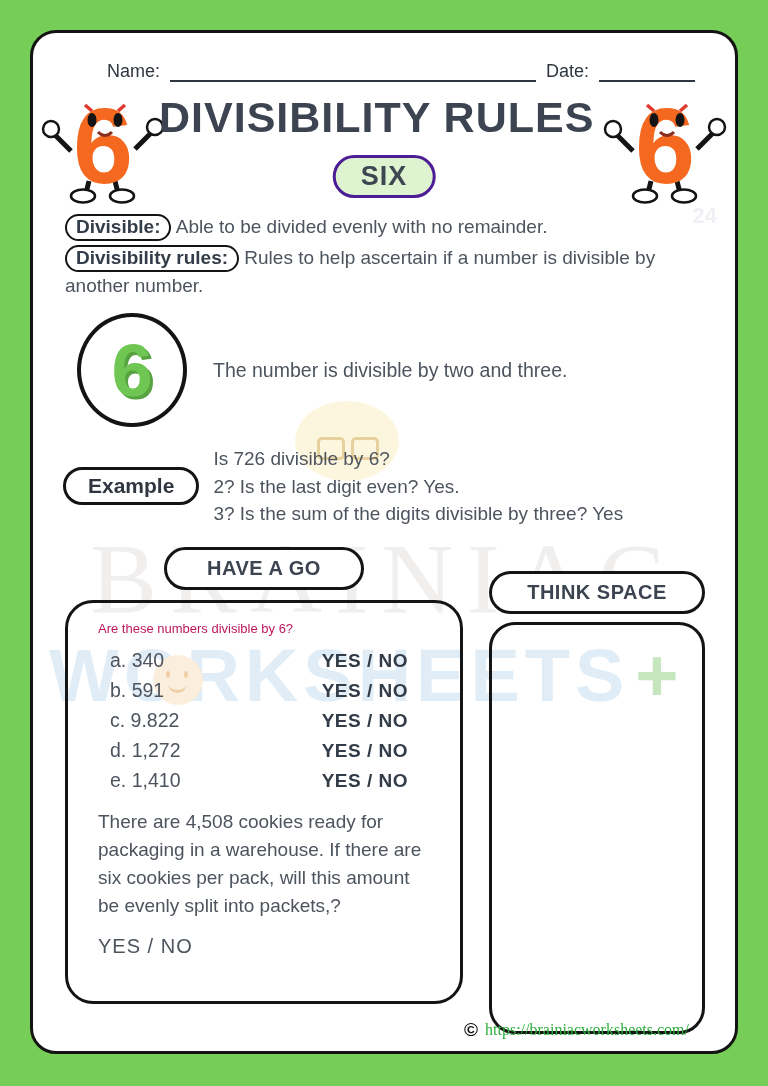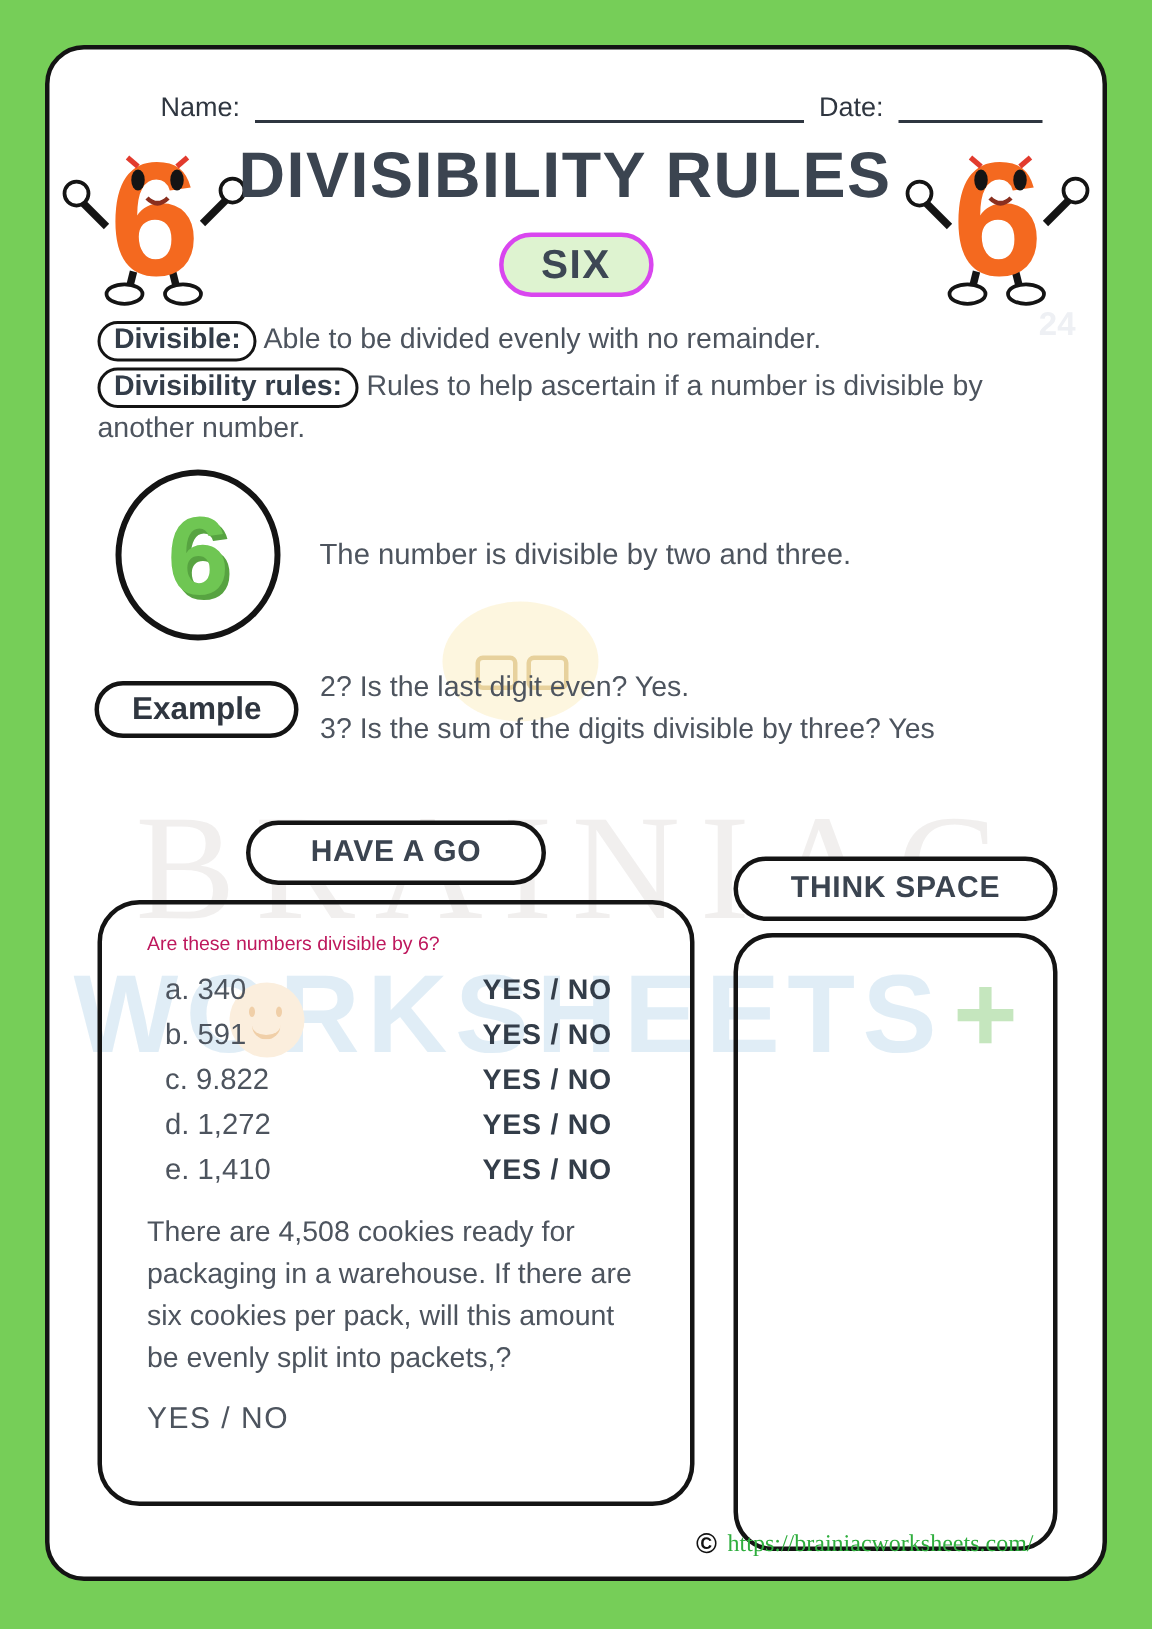--- a/index.html
+++ b/index.html
@@ -40,21 +40,21 @@
   .layer{position:absolute;z-index:1;}
   
   .header-row{top:28px;left:42px;right:40px;display:flex;align-items:flex-end;
     font-weight:normal;font-size:18px;color:#2f3640;margin-left:32px;}
   .fill-line{flex:1;border-bottom:2.5px solid #2f3640;height:15px;margin:0 10px;}
   .date-line{width:96px;border-bottom:2.5px solid #2f3640;height:15px;margin-left:10px;}
   
   .title{top:60px;left:126px;right:126px;
     font-size:43px;font-weight:800;letter-spacing:1px;color:#3b4450;white-space:nowrap;}
   .badge{top:122px;left:50%;transform:translateX(-50%);
-    background:#def3d0;border:3px solid #d946ef;border-radius:22px;
+    background:#def3d0;border:3px solid #4c1d95;border-radius:22px;
     padding:3px 25px;font-size:27px;font-weight:800;letter-spacing:1px;color:#3d4754;}
   .mascot{top:50px;width:124px;height:122px;}
   .mascot.left{left:8px;} .mascot.right{right:8px;}
   
   .definitions{top:180px;left:32px;right:40px;font-size:19px;color:#4d545e;line-height:1.5;}
   .def-line{margin:0 0 2px 0;}
   .def-pill{border:2.5px solid #141414;border-radius:999px;padding:0px 9px 2px 9px;
     font-weight:bold;color:#333d49;}
   
   .rule-row{top:280px;left:44px;right:30px;display:flex;align-items:center;}
@@ -173,20 +173,21 @@
     <div class="layer rule-row">
       <div class="big-circle">
         <span class="big-digit">6</span>
       </div>
       <div class="rule-text">The number is divisible by two and three.</div>
     </div>
 
     <div class="layer example-row">
       <div class="example-pill">Example</div>
       <div class="example-lines">
+        <div>Is 726 divisible by 6?</div>
         <div>2? Is the last digit even? Yes.</div>
         <div>3? Is the sum of the digits divisible by three? Yes</div>
       </div>
     </div>
 
     <div class="layer columns">
       <div class="col-left">
         <div class="section-pill">HAVE A GO</div>
         <div class="work-box">
           <div class="question">Are these numbers divisible by 6?</div>

